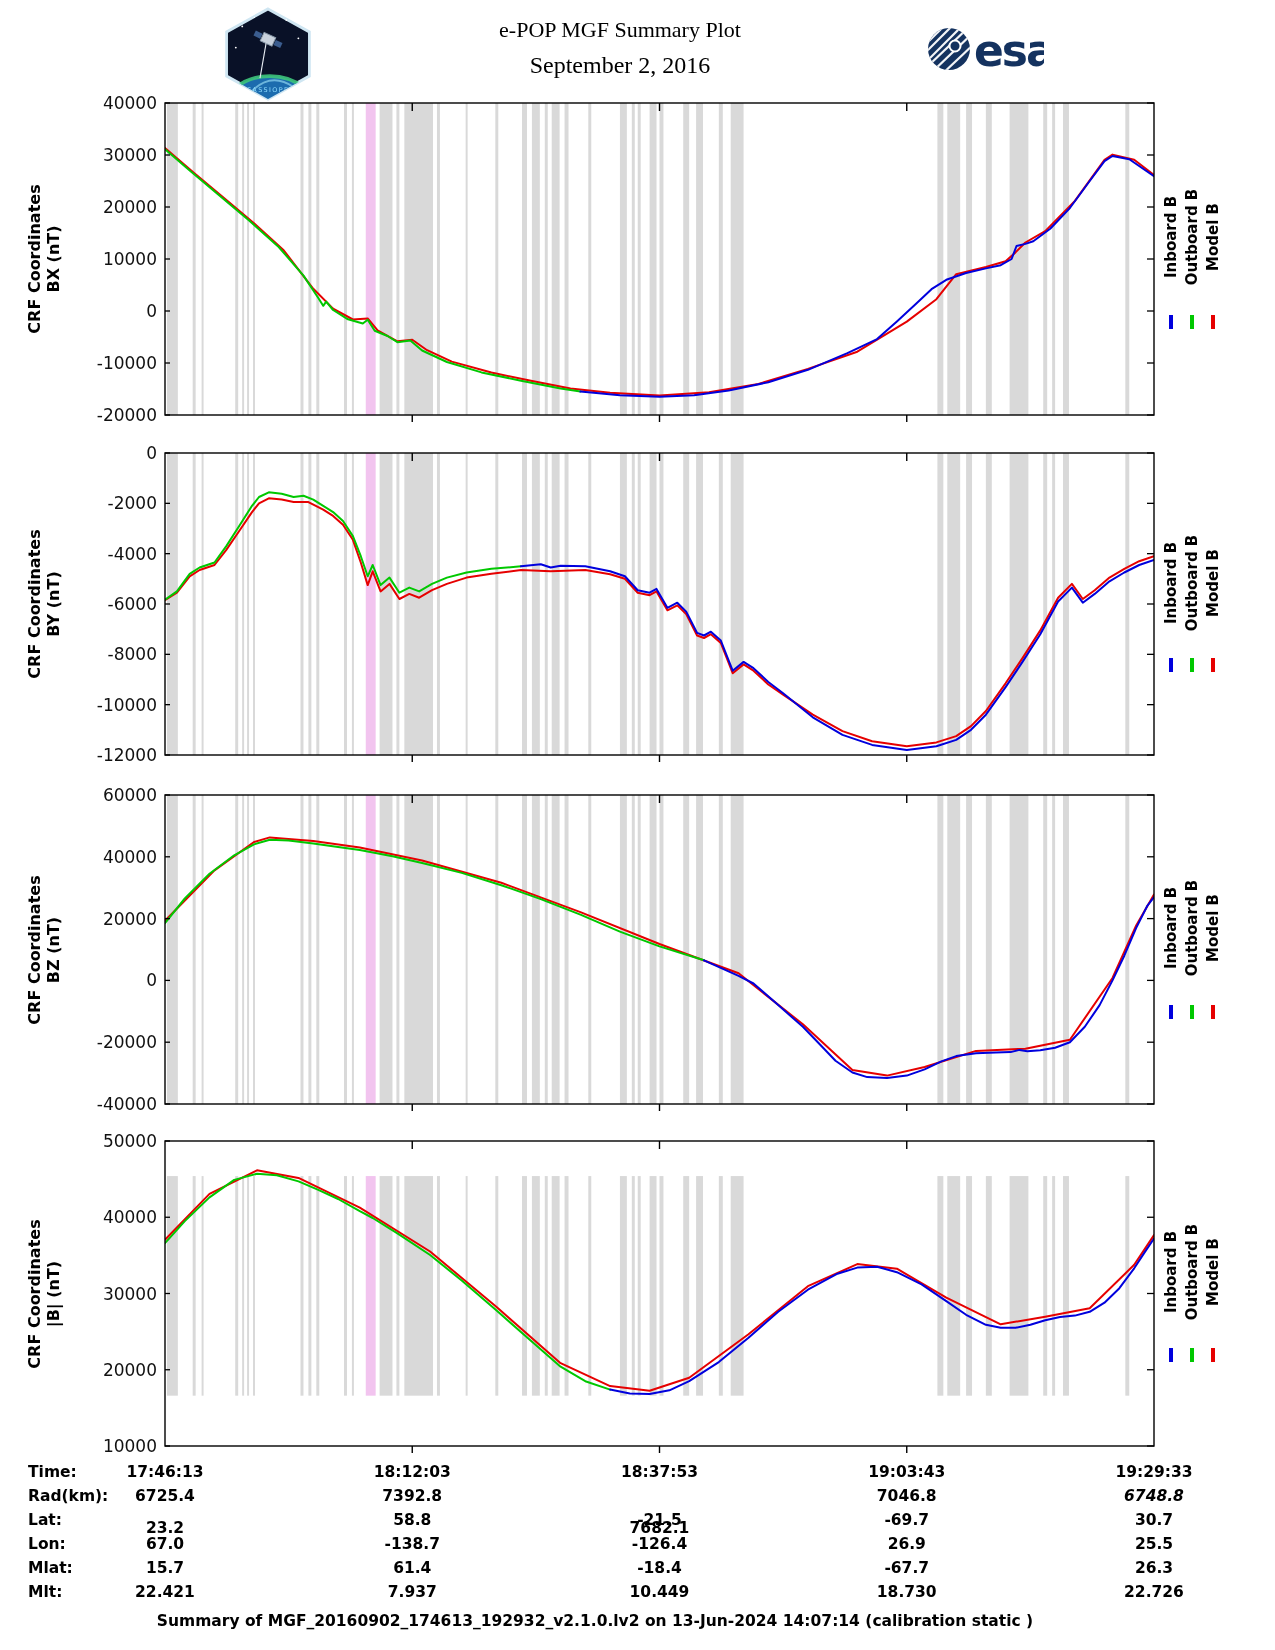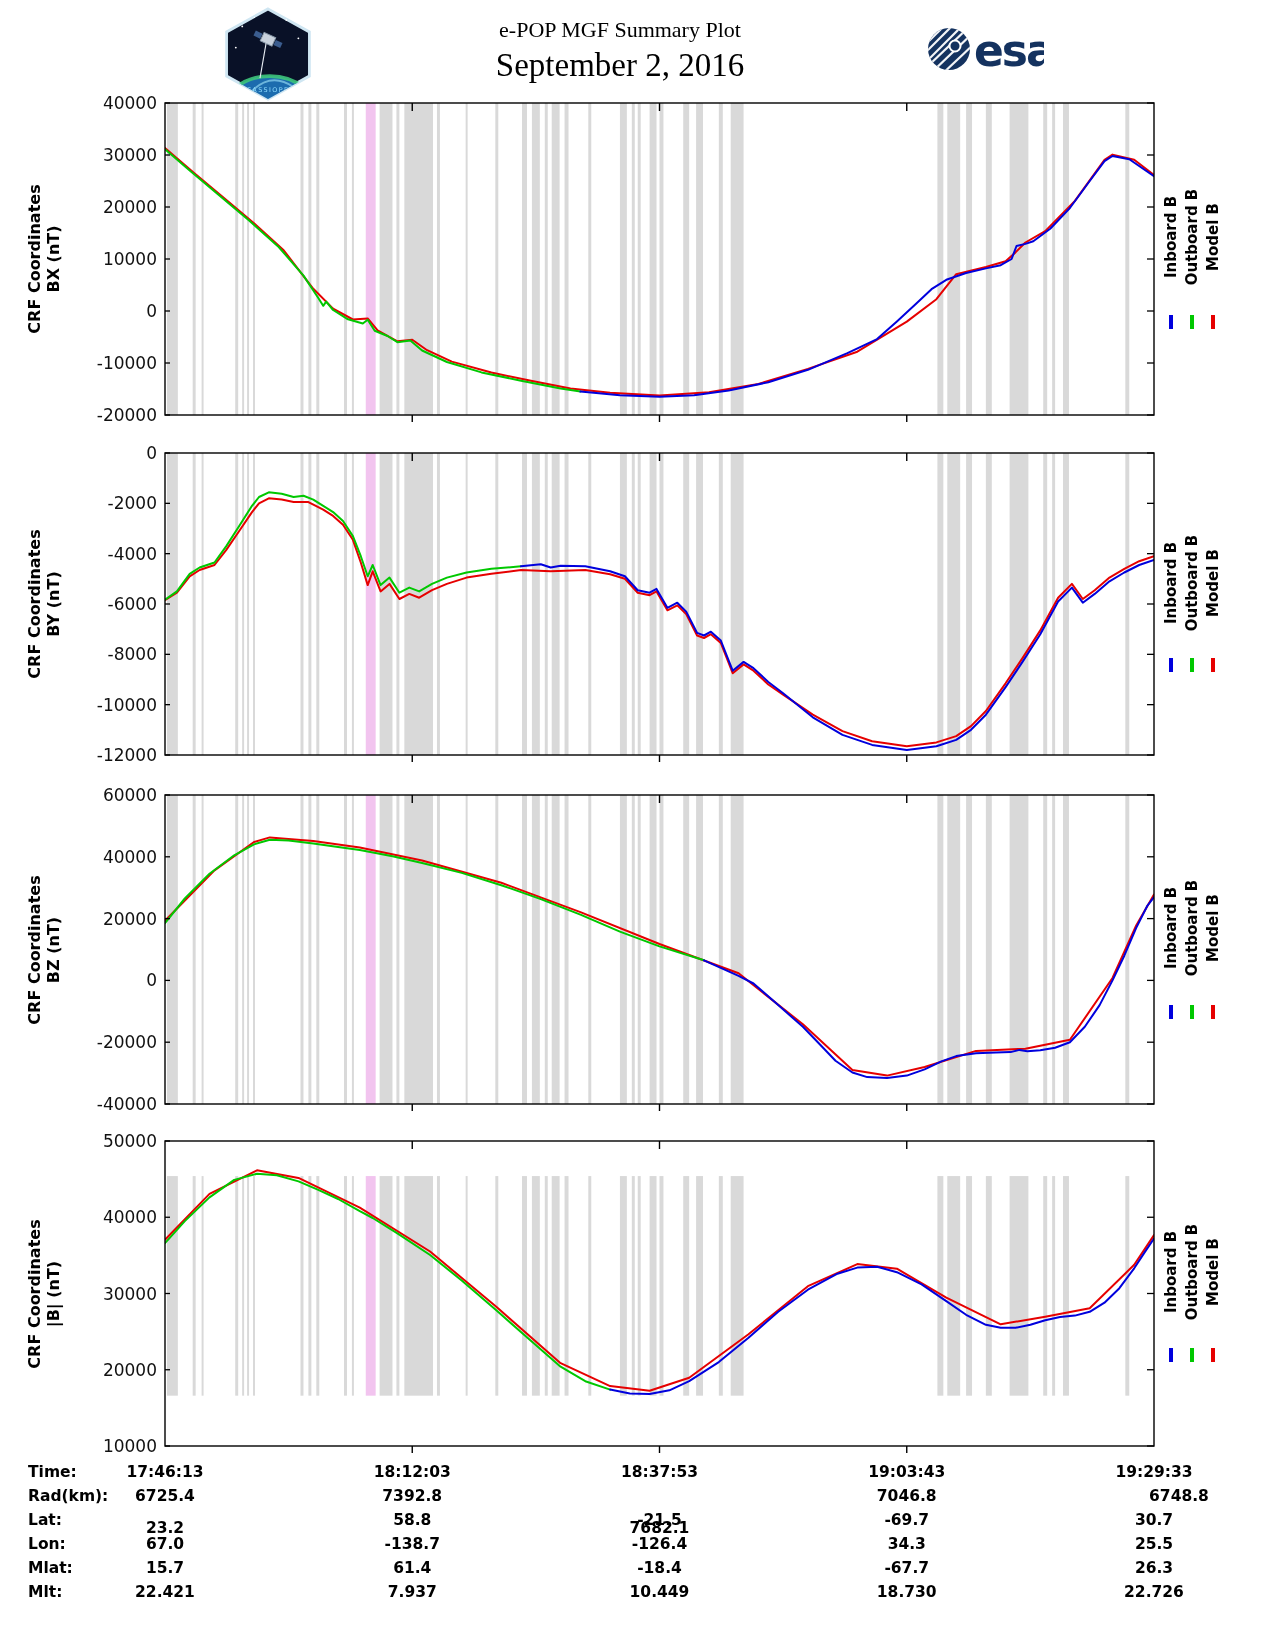--- a/index.html
+++ b/index.html
@@ -3,21 +3,21 @@
 <meta charset="utf-8">
 <style>
   html,body{margin:0;padding:0;background:#ffffff;}
   #page{position:relative;width:1275px;height:1650px;background:#fff;overflow:hidden;
         font-family:"DejaVu Sans","Liberation Sans",sans-serif;color:#000;}
   .abs{position:absolute;}
   
   #title-block{left:0;top:12px;width:1240px;text-align:center;
     font-family:"Liberation Serif","DejaVu Serif",serif;}
   #title-line1{font-size:22px;line-height:36px;text-align:center;}
-  #title-line2{font-size:33px;line-height:34px;}
+  #title-line2{font-size:24px;line-height:34px;}
   
   .ytick{width:110px;text-align:right;font-size:17px;color:#111;line-height:20px;}
   
   .ylabel{font-size:16px;font-weight:bold;text-align:center;line-height:19px;white-space:nowrap;
     transform:translate(-50%,-50%) rotate(-90deg);}
   
   .legend-label{font-size:15px;font-weight:bold;white-space:nowrap;
     transform:translate(-50%,-50%) rotate(-90deg);}
   .legend-marker{width:4px;height:14px;}
   
@@ -384,47 +384,48 @@
       <div class="abs tcell" style="left: 80px; top: 1463px;">17:46:13</div>
       <div class="abs tcell" style="left: 327.25px; top: 1463px;">18:12:03</div>
       <div class="abs tcell" style="left: 574.5px; top: 1463px;">18:37:53</div>
       <div class="abs tcell" style="left: 821.75px; top: 1463px;">19:03:43</div>
       <div class="abs tcell" style="left: 1069px; top: 1463px;">19:29:33</div>
       <div class="abs trow-label" style="left: 28px; top: 1487px;">Rad(km):</div>
       <div class="abs tcell" style="left: 80px; top: 1487px;">6725.4</div>
       <div class="abs tcell" style="left: 327.25px; top: 1487px;">7392.8</div>
       <div class="abs tcell" style="left: 574.5px; top: 1487px; margin-top: 32px;">7682.1</div>
       <div class="abs tcell" style="left: 821.75px; top: 1487px;">7046.8</div>
-      <div class="abs tcell" style="left: 1094px; top: 1487px;">6748.8</div>
+      <div class="abs tcell" style="left: 1069px; top: 1487px; font-style: italic;">6748.8</div>
       <div class="abs trow-label" style="left: 28px; top: 1511px;">Lat:</div>
       <div class="abs tcell" style="left: 80px; top: 1511px; margin-top: 8px;">23.2</div>
       <div class="abs tcell" style="left: 327.25px; top: 1511px; text-align: center;">58.8</div>
       <div class="abs tcell" style="left: 574.5px; top: 1511px;">-21.5</div>
       <div class="abs tcell" style="left: 821.75px; top: 1511px;">-69.7</div>
       <div class="abs tcell" style="left: 1069px; top: 1511px;">30.7</div>
       <div class="abs trow-label" style="left: 28px; top: 1535px;">Lon:</div>
       <div class="abs tcell" style="left: 80px; top: 1535px;">67.0</div>
       <div class="abs tcell" style="left: 327.25px; top: 1535px;">-138.7</div>
       <div class="abs tcell" style="left: 574.5px; top: 1535px;">-126.4</div>
-      <div class="abs tcell" style="left: 821.75px; top: 1535px;">34.3</div>
+      <div class="abs tcell" style="left: 821.75px; top: 1535px;">26.9</div>
       <div class="abs tcell" style="left: 1069px; top: 1535px;">25.5</div>
       <div class="abs trow-label" style="left: 28px; top: 1559px;">Mlat:</div>
       <div class="abs tcell" style="left: 80px; top: 1559px;">15.7</div>
       <div class="abs tcell" style="left: 327.25px; top: 1559px;">61.4</div>
       <div class="abs tcell" style="left: 574.5px; top: 1559px;">-18.4</div>
       <div class="abs tcell" style="left: 821.75px; top: 1559px;">-67.7</div>
       <div class="abs tcell" style="left: 1069px; top: 1559px;">26.3</div>
       <div class="abs trow-label" style="left: 28px; top: 1583px;">Mlt:</div>
       <div class="abs tcell" style="left: 80px; top: 1583px;">22.421</div>
       <div class="abs tcell" style="left: 327.25px; top: 1583px;">7.937</div>
       <div class="abs tcell" style="left: 574.5px; top: 1583px;">10.449</div>
       <div class="abs tcell" style="left: 821.75px; top: 1583px;">18.730</div>
       <div class="abs tcell" style="left: 1069px; top: 1583px;">22.726</div>
     </div>
 
+  <div class="abs" id="footer-line">Summary of MGF_20160902_174613_192932_v2.1.0.lv2 on 13-Jun-2024 14:07:14 (calibration static )</div>
 <div class="abs ytick" style="left: 47px; top: 93px;">40000</div>
     <div class="abs ytick" style="left: 47px; top: 145px;">30000</div>
     <div class="abs ytick" style="left: 47px; top: 197px;">20000</div>
     <div class="abs ytick" style="left: 47px; top: 249px;">10000</div>
     <div class="abs ytick" style="left: 47px; top: 301px;">0</div>
     <div class="abs ytick" style="left: 47px; top: 353px;">-10000</div>
     <div class="abs ytick" style="left: 47px; top: 405px;">-20000</div>
     <div class="abs ylabel" style="left: 44px; top: 259px;">
       <div>CRF Coordinates</div>
       <div>BX (nT)</div>

